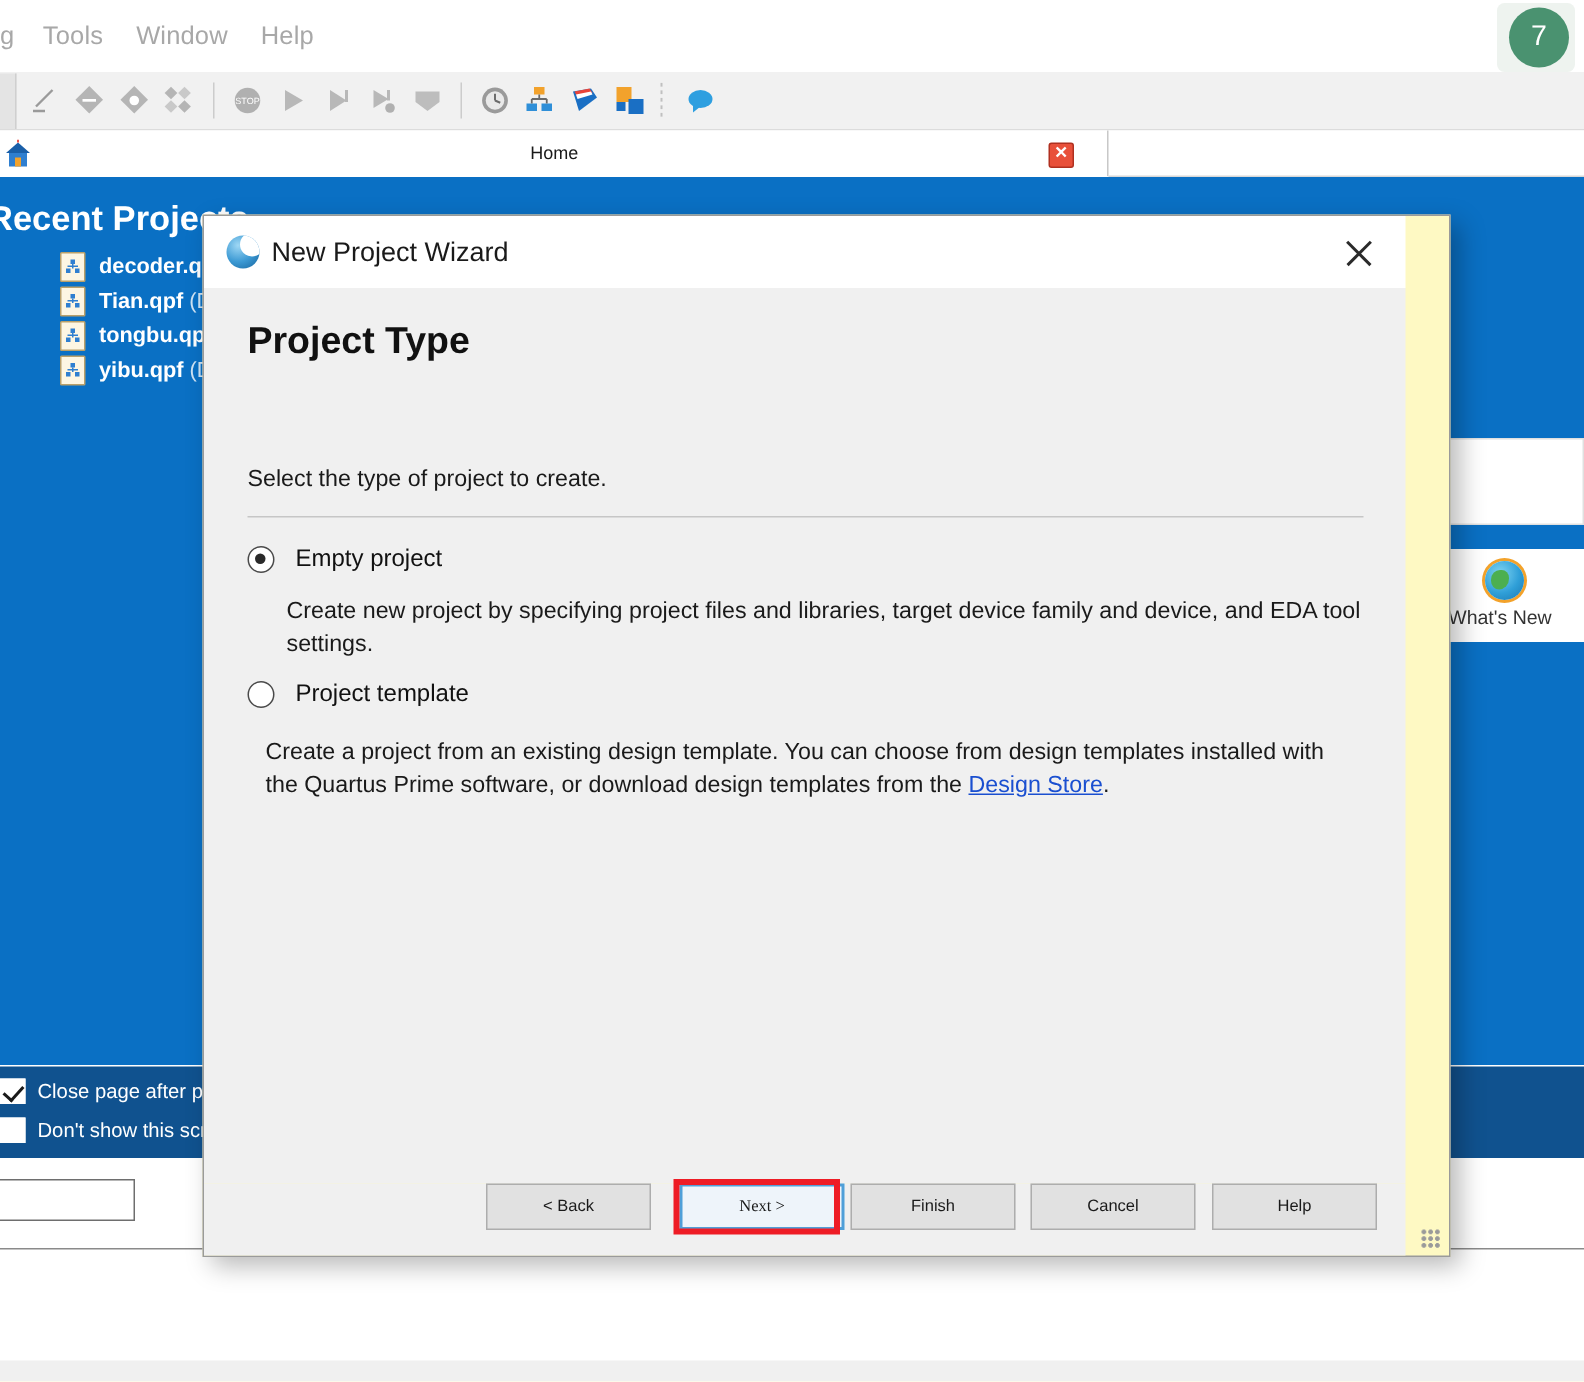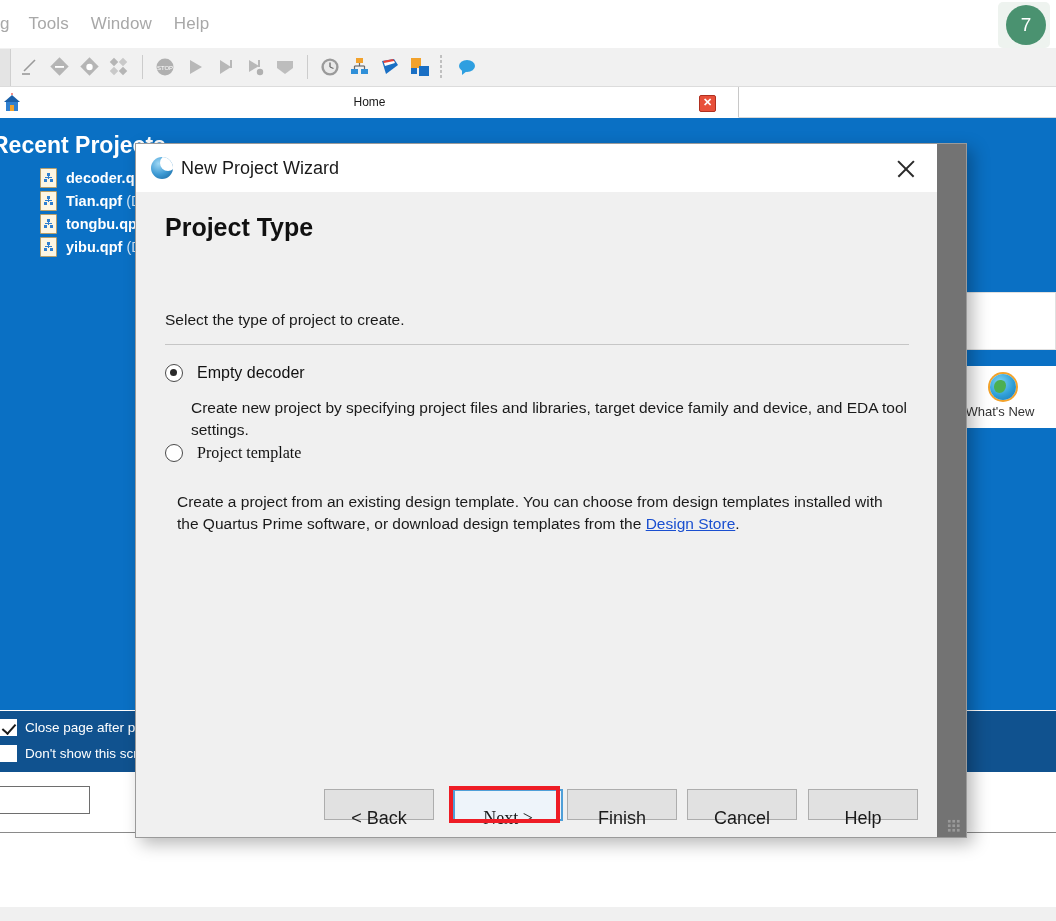--- a/index.html
+++ b/index.html
@@ -346,21 +346,21 @@
     width: 1056px; height: 14px;
     background: #f0f0f0;
   }
 
   
   #dialog {
     position: absolute;
     left: 135px; top: 143px;
     width: 832px;
     height: 695px;
-    background: #737373;
+    background: #fef9c3;
     border: 1px solid #9a9a9a;
     box-sizing: border-box;
     box-shadow: 6px 6px 16px rgba(0,0,0,0.28);
   }
   #dialog-titlebar {
     position: absolute;
     left: 0; top: 0;
     width: 801px;
     height: 48px;
     background: #ffffff;
@@ -432,21 +432,21 @@
     width: 744px; height: 1px;
     background: #c6c6c6;
   }
 
   .radio-row {
     position: absolute;
     display: flex;
     align-items: center;
   }
   #radio-empty { left: 29px; top: 172px; }
-  #radio-template { left: 29px; top: 252px; font-family: Liberation Serif, serif; }
+  #radio-template { left: 29px; top: 262px; }
   .radio-mark {
     width: 18px; height: 18px;
     border: 1.6px solid #4a4a4a;
     border-radius: 50%;
     box-sizing: border-box;
     background: #ffffff;
     margin-right: 14px;
     position: relative;
     flex: none;
   }
@@ -491,26 +491,26 @@
     height: 48px;
     background: #f0f0f0;
   }
   .dlg-btn {
     position: absolute;
     top: 0;
     height: 31px;
     background: #e1e1e1;
     border: 1px solid #adadad;
     box-sizing: border-box;
-    font-size: 18px;
+    font-size: 11px;
     color: #1a1a1a;
     text-align: center;
     line-height: 29px;
     font-family: "Liberation Sans", sans-serif;
-    padding: 14px;
+    padding: 0;
   }
   #btn-back   { left: 188px; width: 110px; }
   #btn-next   { left: 317px; width: 110px;
                 background: #eef4fa; border: 2px solid #4f9fd8; line-height: 27px; font-family: Liberation Serif, serif; }
   #btn-finish { left: 431px; width: 110px; }
   #btn-cancel { left: 551px; width: 110px; }
   #btn-help   { left: 672px; width: 110px; }
 
   
   #next-highlight {
@@ -730,21 +730,21 @@
       <div id="dialog-close"></div>
     </div>
 
     <div id="dialog-content">
       <div id="page-heading">Project Type</div>
       <div id="page-subtitle">Select the type of project to create.</div>
       <div id="heading-rule"></div>
 
       <div class="radio-row" id="radio-empty">
         <span class="radio-mark selected"></span>
-        <span class="radio-label">Empty decoder</span>
+        <span class="radio-label">Empty project</span>
       </div>
       <div class="radio-desc" id="desc-empty">Create new project by specifying project files and libraries, target device family and device, and EDA tool settings.</div>
 
       <div class="radio-row" id="radio-template">
         <span class="radio-mark"></span>
         <span class="radio-label">Project template</span>
       </div>
       <div class="radio-desc" id="desc-template"><span>Create a project from an existing design template. You can choose from design templates installed with the Quartus Prime software, or download design templates from the </span><a class="store-link" href="#">Design Store</a><span>.</span></div>
 
       <div id="footer-rule"></div>

